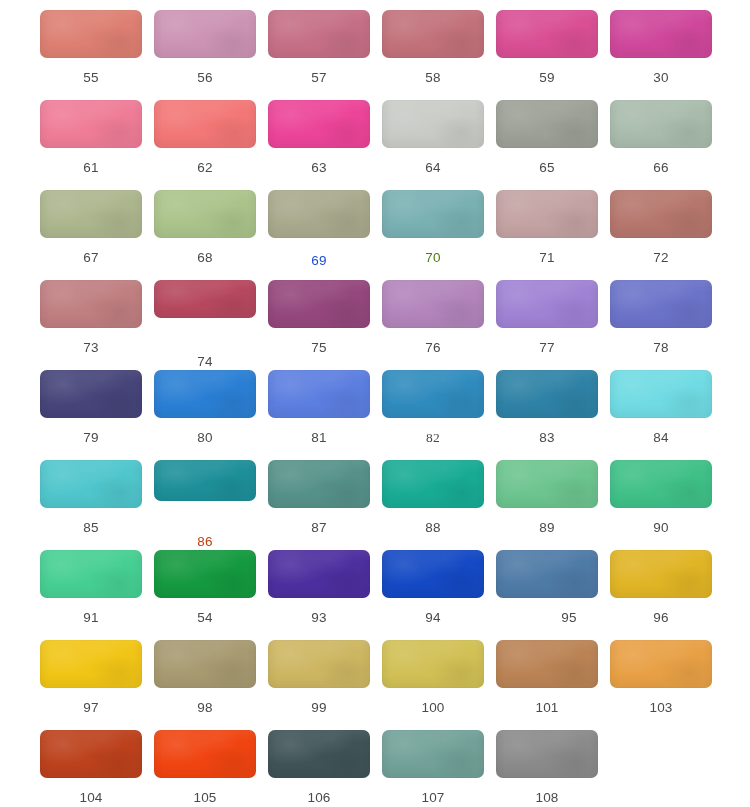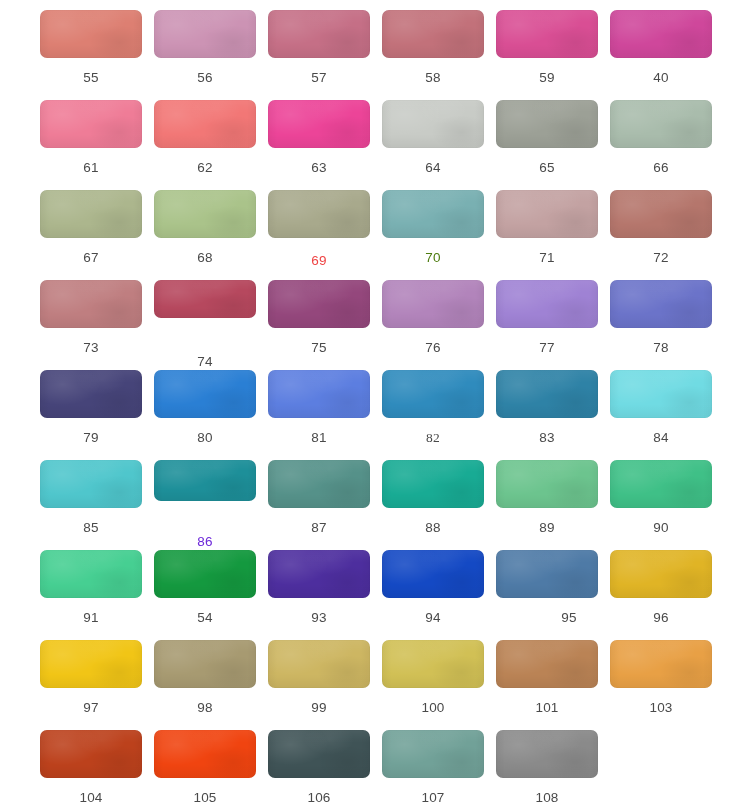--- a/index.html
+++ b/index.html
@@ -97,21 +97,21 @@
     <div class="swatch-cell">
       <div class="swatch-chip" style="background-color: rgb(194, 113, 122);"></div>
       <div class="swatch-label" style="color: rgb(74, 74, 74);">58</div>
     </div>
     <div class="swatch-cell">
       <div class="swatch-chip" style="background-color: rgb(217, 78, 148);"></div>
       <div class="swatch-label" style="color: rgb(74, 74, 74);">59</div>
     </div>
     <div class="swatch-cell">
       <div class="swatch-chip" style="background-color: rgb(207, 71, 155);"></div>
-      <div class="swatch-label" style="color: rgb(74, 74, 74);">40</div>
+      <div class="swatch-label" style="color: rgb(74, 74, 74);">30</div>
     </div>
     <div class="swatch-cell">
       <div class="swatch-chip" style="background-color: rgb(239, 124, 151);"></div>
       <div class="swatch-label" style="color: rgb(74, 74, 74);">61</div>
     </div>
     <div class="swatch-cell">
       <div class="swatch-chip" style="background-color: rgb(242, 119, 118);"></div>
       <div class="swatch-label" style="color: rgb(74, 74, 74);">62</div>
     </div>
     <div class="swatch-cell">
@@ -133,21 +133,21 @@
     <div class="swatch-cell">
       <div class="swatch-chip" style="background-color: rgb(172, 182, 141);"></div>
       <div class="swatch-label" style="color: rgb(74, 74, 74);">67</div>
     </div>
     <div class="swatch-cell">
       <div class="swatch-chip" style="background-color: rgb(170, 195, 138);"></div>
       <div class="swatch-label" style="color: rgb(74, 74, 74);">68</div>
     </div>
     <div class="swatch-cell">
       <div class="swatch-chip" style="background-color: rgb(168, 169, 140);"></div>
-      <div class="swatch-label" style="color: #ef4444; margin-top: 15px;">69</div>
+      <div class="swatch-label" style="color: #1d4ed8; margin-top: 15px;">69</div>
     </div>
     <div class="swatch-cell">
       <div class="swatch-chip" style="background-color: rgb(121, 176, 178);"></div>
       <div class="swatch-label" style="color: #4d7c0f;">70</div>
     </div>
     <div class="swatch-cell">
       <div class="swatch-chip" style="background-color: rgb(195, 162, 162);"></div>
       <div class="swatch-label" style="color: rgb(74, 74, 74);">71</div>
     </div>
     <div class="swatch-cell">
@@ -201,21 +201,21 @@
     <div class="swatch-cell">
       <div class="swatch-chip" style="background-color: rgb(112, 219, 227);"></div>
       <div class="swatch-label" style="color: rgb(74, 74, 74);">84</div>
     </div>
     <div class="swatch-cell">
       <div class="swatch-chip" style="background-color: rgb(79, 198, 204);"></div>
       <div class="swatch-label" style="color: rgb(74, 74, 74);">85</div>
     </div>
     <div class="swatch-cell">
       <div class="swatch-chip" style="background-color: rgb(29, 143, 153);"></div>
-      <div class="swatch-label" style="color: #6d28d9; margin-top: 33px;">86</div>
+      <div class="swatch-label" style="color: #c2410c; margin-top: 33px;">86</div>
     </div>
     <div class="swatch-cell">
       <div class="swatch-chip" style="background-color: rgb(85, 145, 137);"></div>
       <div class="swatch-label" style="color: rgb(74, 74, 74);">87</div>
     </div>
     <div class="swatch-cell">
       <div class="swatch-chip" style="background-color: rgb(24, 171, 148);"></div>
       <div class="swatch-label" style="color: rgb(74, 74, 74);">88</div>
     </div>
     <div class="swatch-cell">

